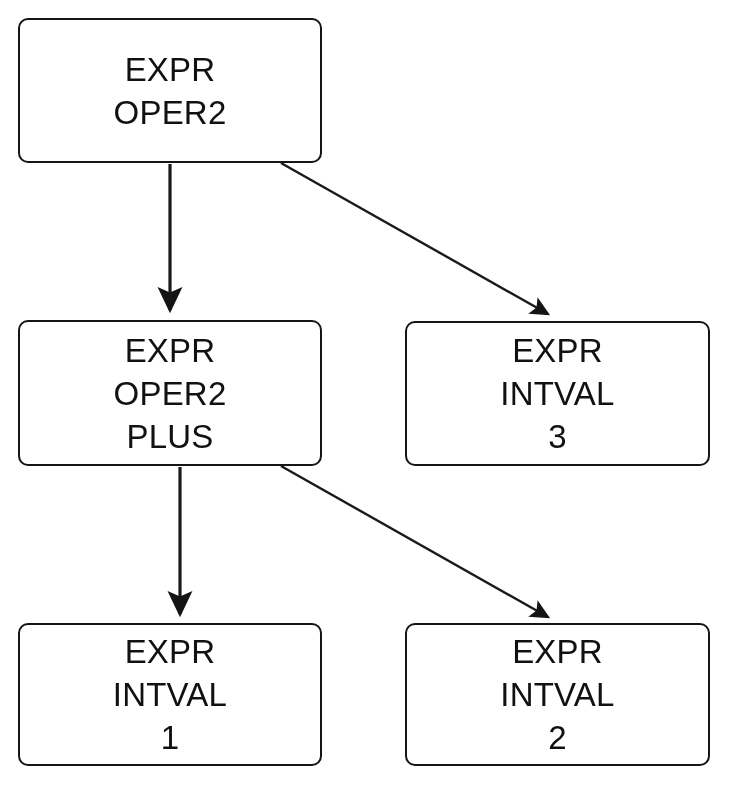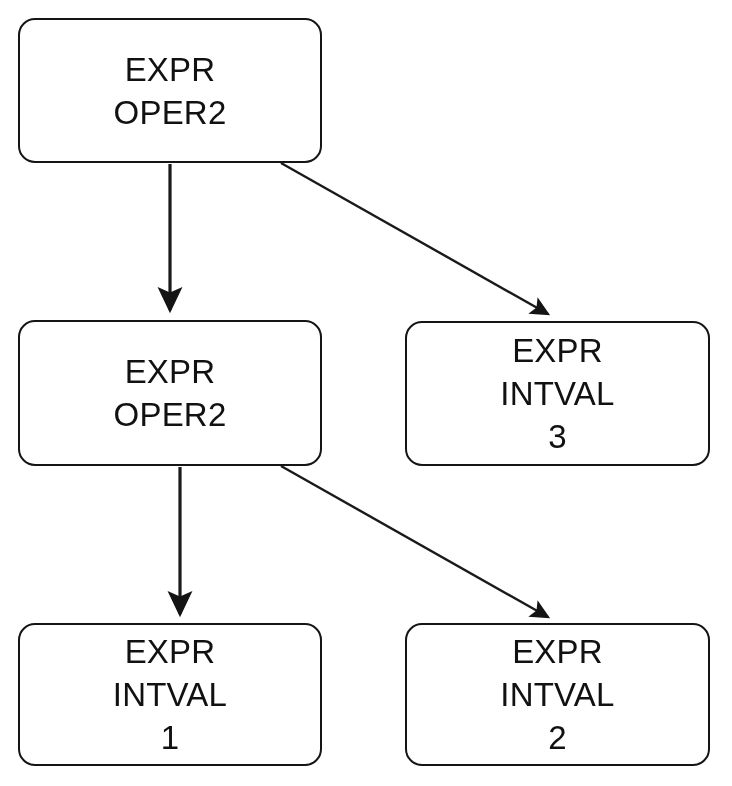--- a/index.html
+++ b/index.html
@@ -24,21 +24,21 @@
     top: 0;
     width: 732px;
     height: 786px;
     pointer-events: none;
   }
   .node {
     position: absolute;
     box-sizing: border-box;
     background: #ffffff;
     border: 2px solid #151515;
-    border-radius: 17px;
+    border-radius: 10px;
     display: flex;
     flex-direction: column;
     align-items: center;
     justify-content: center;
     z-index: 2;
   }
   .node-line {
     font-family: "Liberation Sans", sans-serif;
     font-size: 33px;
     line-height: 43px;
@@ -76,20 +76,21 @@
   </svg>
 
   <div class="node" id="node-mult">
     <div class="node-line">EXPR</div>
     <div class="node-line">OPER2</div>
   </div>
 
   <div class="node" id="node-plus">
     <div class="node-line">EXPR</div>
     <div class="node-line">OPER2</div>
+    <div class="node-line">PLUS</div>
   </div>
 
   <div class="node" id="node-int3">
     <div class="node-line">EXPR</div>
     <div class="node-line">INTVAL</div>
     <div class="node-line">3</div>
   </div>
 
   <div class="node" id="node-int1">
     <div class="node-line">EXPR</div>

